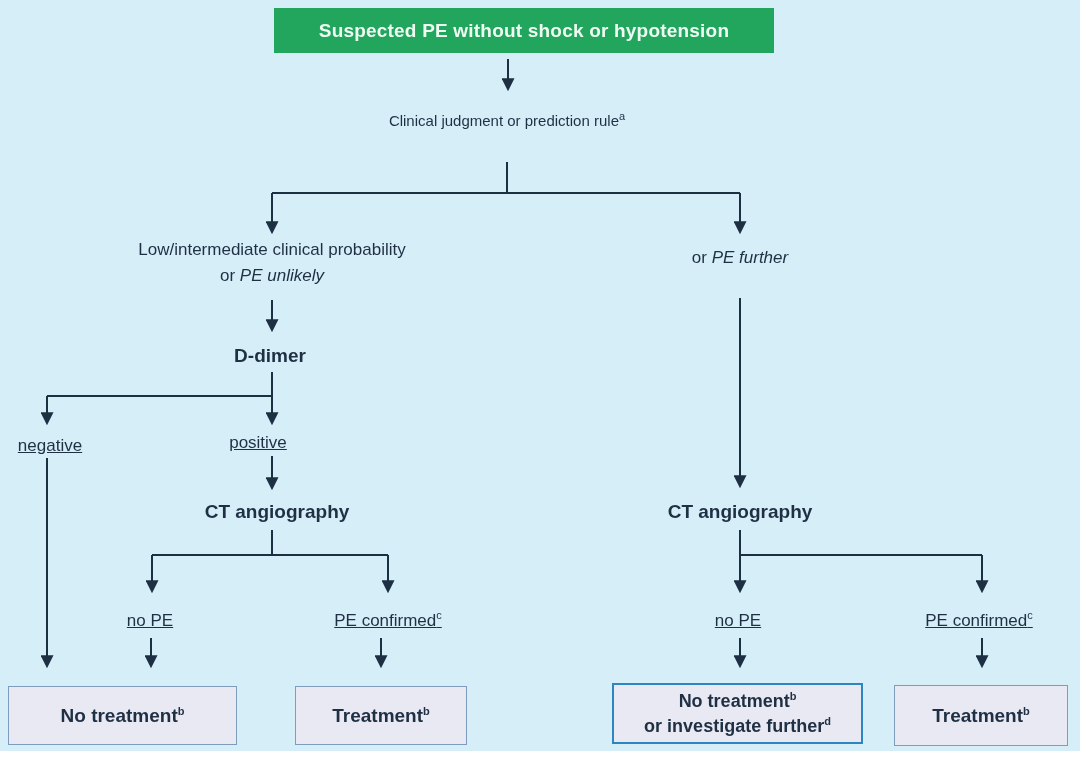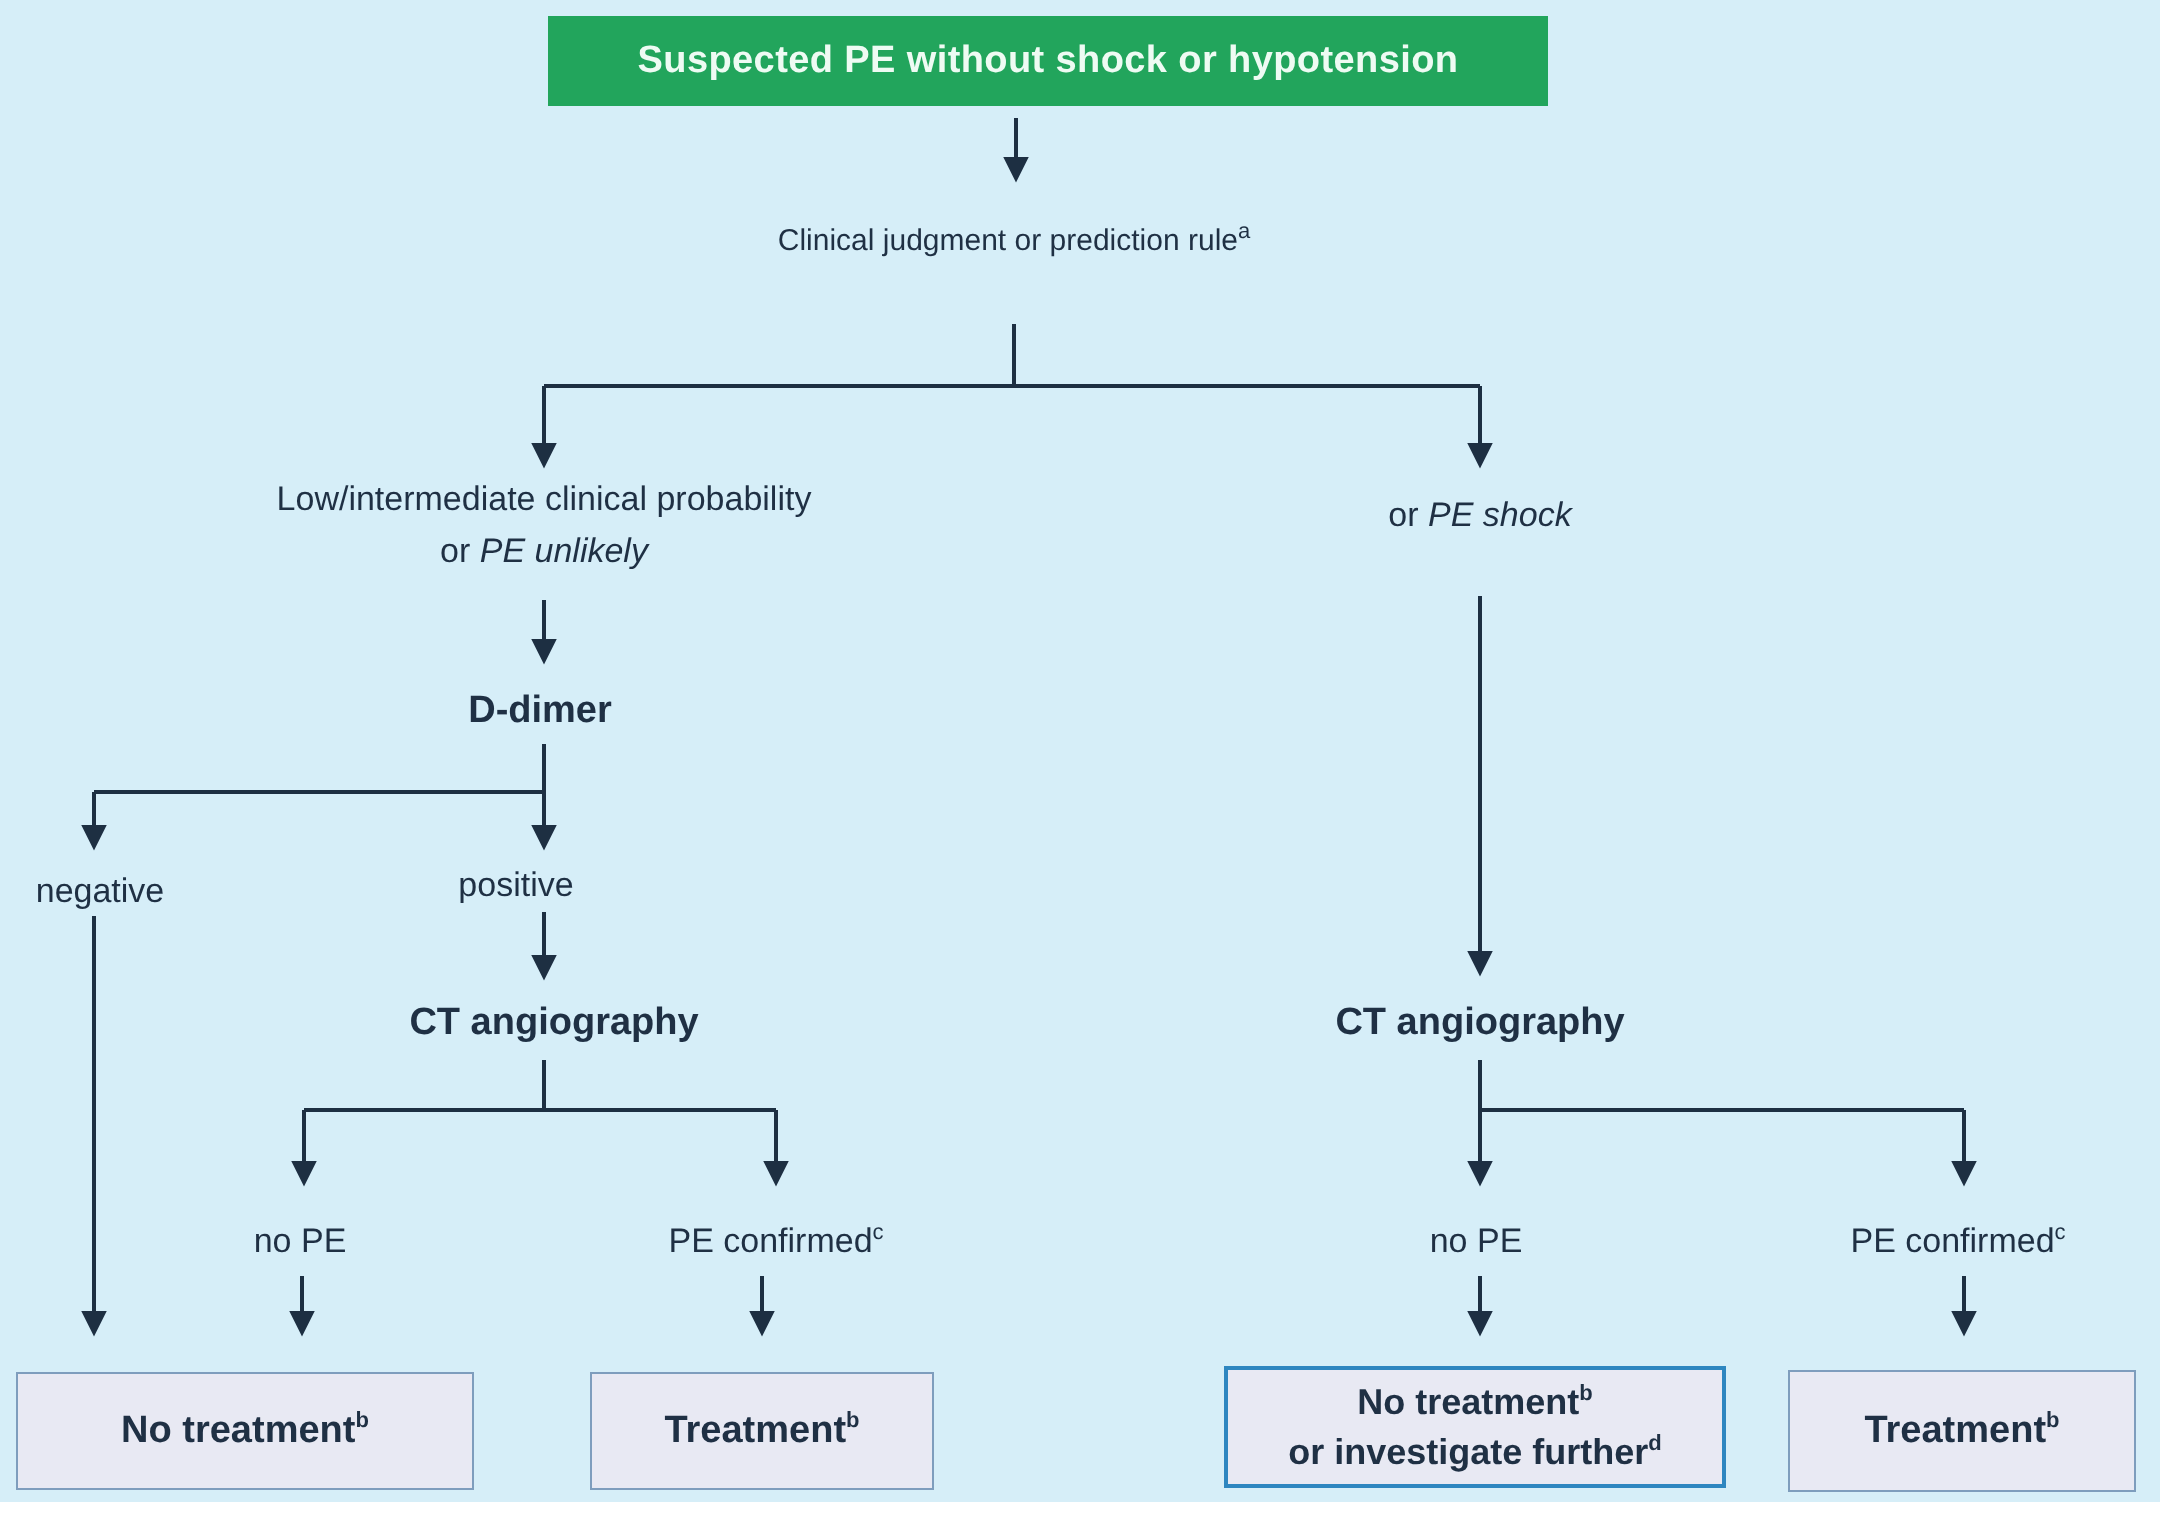--- a/index.html
+++ b/index.html
@@ -29,21 +29,21 @@
   }
   .header-box{
     position:absolute;left:258px;top:8px;width:500px;height:45px;
     background:var(--header-bg);color:var(--header-text);
     display:flex;align-items:center;justify-content:center;
     font-weight:bold;font-size:19px;letter-spacing:.2px;margin-left:16px;
   }
   .title-bold{font-weight:bold;font-size:18px;line-height:26px;}
   .subtitle{font-size:15px;line-height:21px;}
   .label{font-size:17px;line-height:26px;}
-  .small-label{font-size:17px;line-height:22px;}
+  .small-label{font-size:17px;line-height:22px;text-decoration:underline;}
   .step{font-weight:bold;font-size:19px;line-height:24px;}
   .it{font-style:italic;}
   sup{font-size:11px;line-height:0;vertical-align:super;}
   .outcome{
     position:absolute;background:var(--box-fill);
     border:1.6px solid var(--box-border);
     display:flex;flex-direction:column;align-items:center;justify-content:center;
     font-weight:bold;font-size:19px;line-height:26px;
     color:var(--node-text);text-align:center;white-space:nowrap;
   }
@@ -93,21 +93,21 @@
   <div class="node" style="left:507px;top:110px;">
     <div class="subtitle"><span>Clinical judgment or prediction rule</span><sup>a</sup></div>
   </div>
 
   <div class="node label" style="left:272px;top:237px;">
     <div>Low/intermediate clinical probability</div>
     <div><span>or </span><span class="it">PE unlikely</span></div>
   </div>
 
   <div class="node label" style="left:740px;top:245px;">
-    <div><span>or </span><span class="it">PE shock</span></div>
+    <div><span>or </span><span class="it">PE further</span></div>
   </div>
 
   <div class="node step" style="left:270px;top:344px;">D-dimer</div>
 
   <div class="node small-label" style="left:50px;top:435px;">negative</div>
   <div class="node small-label" style="left:258px;top:432px;">positive</div>
 
   <div class="node step" style="left:277px;top:500px;">CT angiography</div>
   <div class="node step" style="left:740px;top:500px;">CT angiography</div>
 

